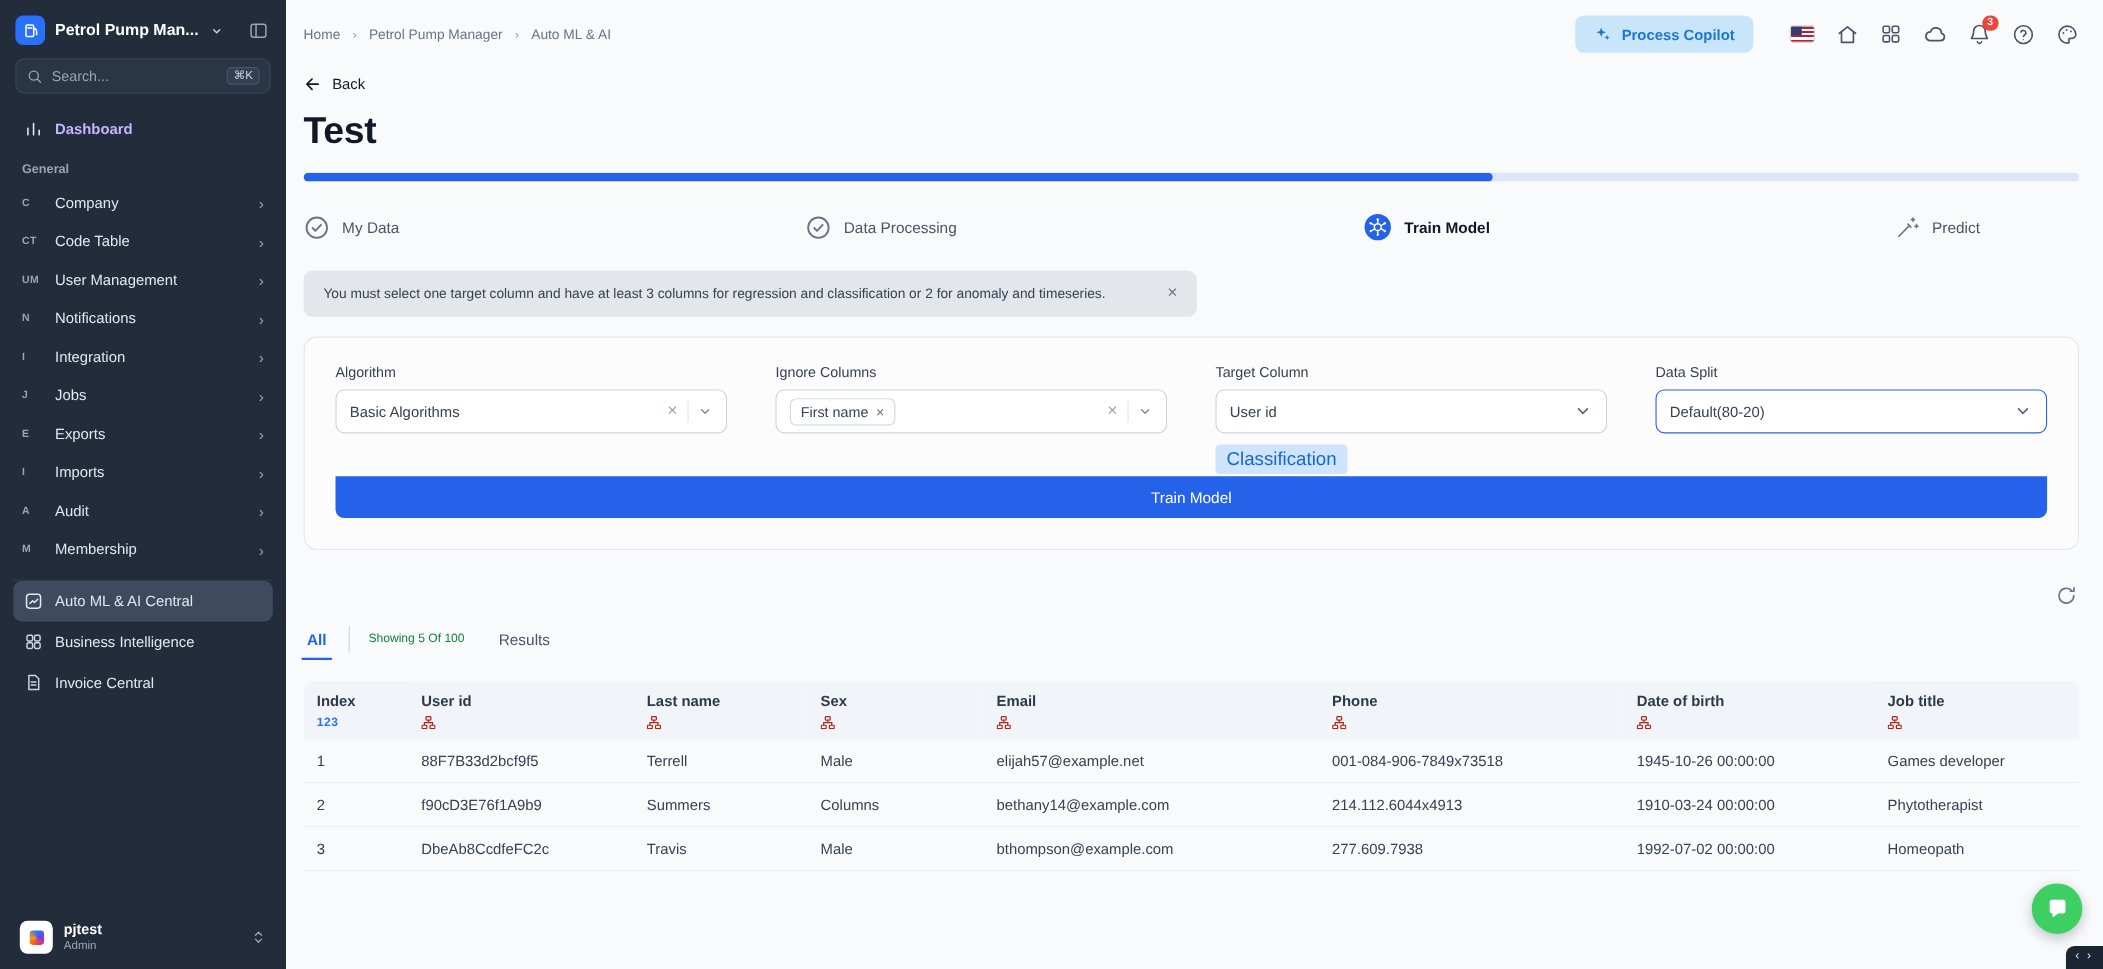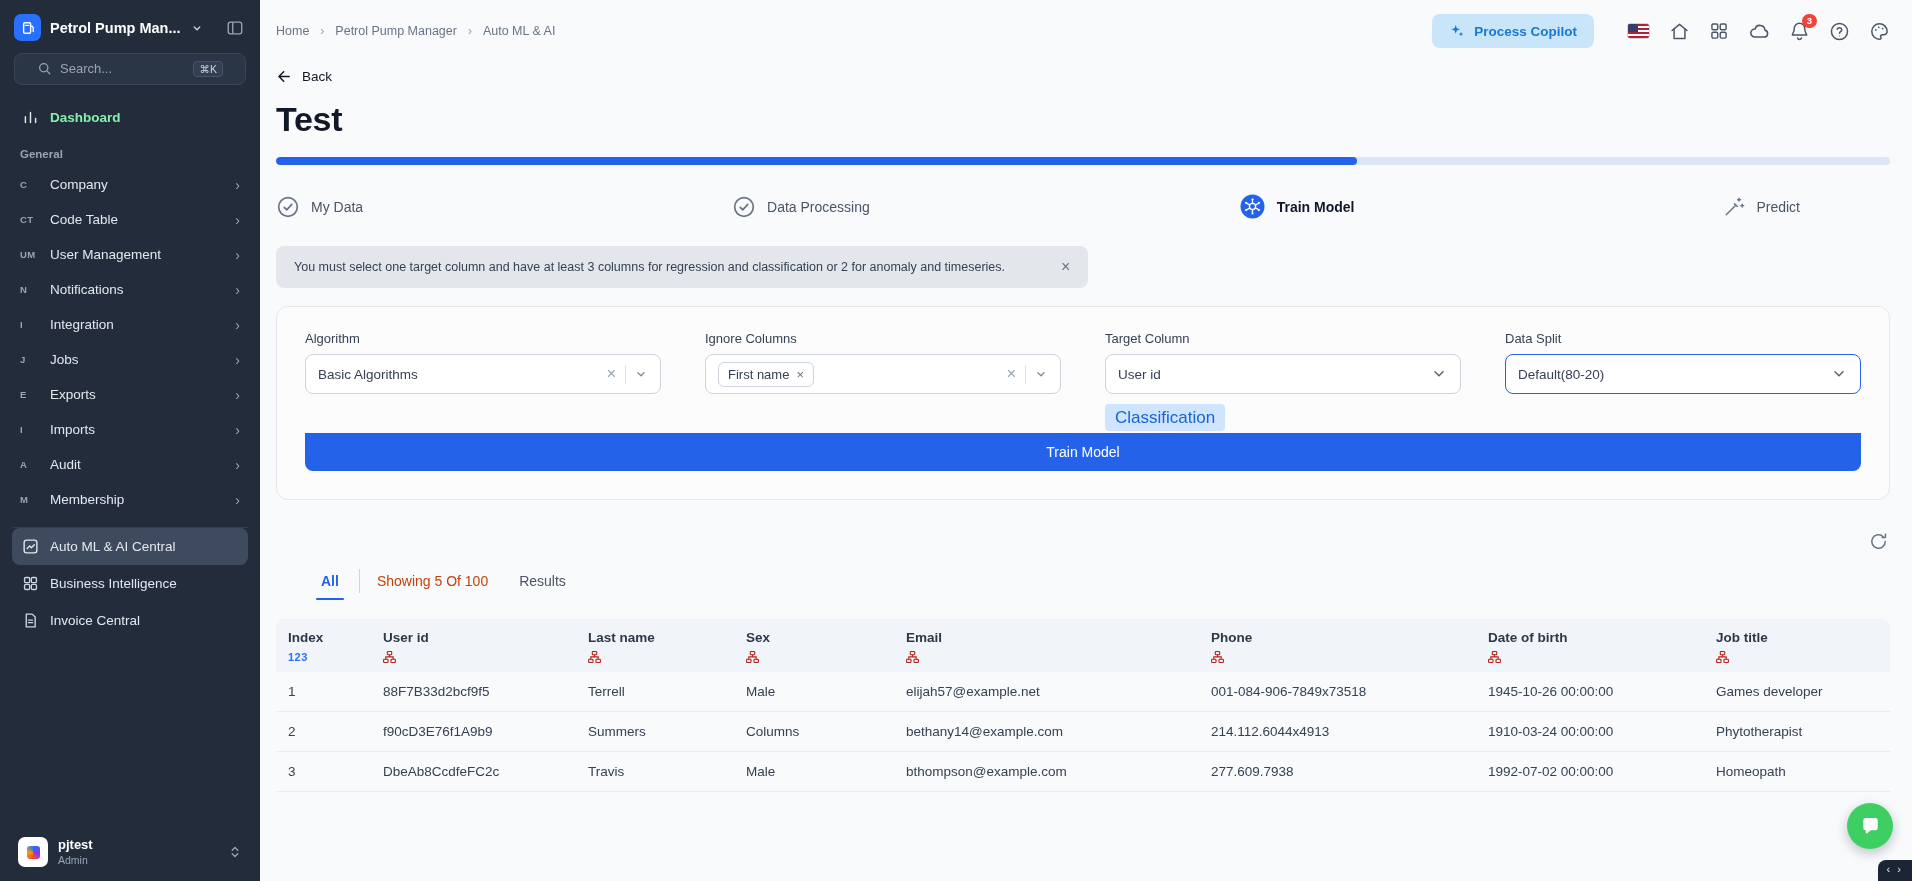--- a/index.html
+++ b/index.html
@@ -11,32 +11,32 @@
   .app { display:flex; width:100%; height:100%; }
 
   
   .sidebar { width:260px; min-width:260px; background:#222c3b; color:#e3e8ef;
     display:flex; flex-direction:column; padding:12px 12px 12px; }
   .sb-top { display:flex; align-items:center; gap:6px; padding:2px 2px 12px; }
   .sb-app { display:flex; align-items:center; gap:9px; flex:1; cursor:pointer; min-width:0; }
   .logo { width:27px; height:27px; border-radius:7px; background:#2970ff; display:flex; align-items:center; justify-content:center; flex-shrink:0; }
   .app-name { font-size:14.5px; font-weight:700; color:#fff; white-space:nowrap; overflow:hidden; }
   .panel-btn { background:none; border:none; cursor:pointer; display:flex; padding:2px; }
-  .search { display:flex; align-items:flex-start; gap:8px; background:#2a3546; border:1px solid #3b4659;
-    border-radius:8px; padding:7px 22px; margin:0 2px 14px; }
+  .search { display:flex; align-items:center; gap:8px; background:#2a3546; border:1px solid #3b4659;
+    border-radius:8px; padding:7px 9px; margin:0 2px 14px; }
   .search input { flex:1; background:transparent; border:none; outline:none; color:#cdd5df; font-size:13px; min-width:0; font-family:inherit; }
   .search input::placeholder { color:#9aa4b2; }
   .kbd { background:#333f53; border:1px solid #4a5568; border-radius:4px; font-size:10.5px; padding:1px 5px; color:#cdd5df; }
   .nav-item { display:flex; align-items:center; gap:10px; padding:10px 8px; border-radius:8px;
     font-size:13.5px; color:#e3e8ef; cursor:pointer; }
   .nav-item.active { background:#3e4a5d; }
   .nav-ic { width:20px; display:flex; justify-content:center; flex-shrink:0; }
   .nav-abbr { width:20px; font-size:9.5px; letter-spacing:.5px; color:#9aa4b2; font-weight:700; flex-shrink:0; }
   .nav-label { flex:1; white-space:nowrap; overflow:hidden; }
-  .nav-label.strong { font-weight:700; color:#86efac; }
+  .nav-label.strong { font-weight:700; color:#c4b5fd; }
   .nav-chev { color:#9aa4b2; font-size:14px; line-height:1; }
   .section-label { font-size:11.5px; color:#9aa4b2; font-weight:600; padding:12px 8px 7px; }
   .features { border-top:1px solid #323d4f; margin-top:10px; }
   .sb-user { margin-top:auto; display:flex; align-items:center; gap:10px; padding:8px 6px 2px; cursor:pointer; }
   .avatar { width:30px; height:30px; border-radius:7px; background:#fff; flex-shrink:0; display:flex; align-items:center; justify-content:center; }
   .avatar::after { content:""; width:13px; height:13px; border-radius:3px;
     background:conic-gradient(#2970ff,#7c3aed,#ef4444,#f59e0b,#2970ff); }
   .user-meta { display:flex; flex-direction:column; flex:1; line-height:1.25; }
   .user-name { font-size:13px; font-weight:700; color:#fff; }
   .user-role { font-size:10.5px; color:#9aa4b2; }
@@ -87,25 +87,25 @@
   .badge-classification { display:inline-block; margin-top:10px; background:#cfe4ff; color:#1565d8;
     font-size:17px; padding:3.5px 10px; border-radius:4px; }
   .info-bar { margin-top:42px; background:#dff0fd; border-radius:8px 8px 0 0; padding:10px 15px;
     display:flex; align-items:center; gap:11px; font-size:13.5px; color:#121926; }
   .train-btn { display:block; width:100%; margin-top:2px; background:#2462ea; color:#fff; border:none;
     border-radius:0 0 8px 8px; height:38px; font-size:14px; cursor:pointer; font-family:inherit; }
 
   .refresh-row { display:flex; justify-content:flex-end; margin:0 0 16px; }
   .refresh-btn { background:none; border:none; cursor:pointer; display:flex; padding:2px; }
   .tabs-row { display:flex; align-items:center; gap:17px; margin-bottom:26px; }
-  .tab-all { position:relative; color:#2462ea; font-size:14px; font-weight:600; cursor:pointer; padding:0 3px;margin-left:42px; }
+  .tab-all { position:relative; color:#2462ea; font-size:14px; font-weight:600; cursor:pointer; padding:0 3px; }
   .tab-all::after { content:""; position:absolute; left:-2px; right:-2px; bottom:-11px; height:2.5px;
     background:#2462ea; border-radius:2px; }
   .tab-divider { width:1px; height:24px; background:#cfd5de; }
-  .showing-strong { font-size:14px; color:#c2410c; font-weight:500; }
+  .showing-strong { font-size:11px; color:#15803d; font-weight:500; }
   .showing-word { font-size:14px; color:#4b5565; margin-left:14px; }
 
   table { width:100%; border-collapse:collapse; }
   thead th { background:#f1f4f8; text-align:left; padding:11px 12px 8px; vertical-align:top; cursor:pointer; }
   thead th:first-child { border-radius:8px 0 0 0; }
   thead th:last-child { border-radius:0 8px 0 0; }
   .th-label { font-size:13.5px; font-weight:700; color:#2d3848; }
   .th-type { margin-top:5px; height:14px; display:flex; align-items:center; }
   .th-type.num { color:#2970ff; font-size:11px; font-weight:700; letter-spacing:.5px; }
   tbody td { padding:12px; font-size:13.5px; color:#364152; border-bottom:1px solid #e9edf2; white-space:nowrap; }

